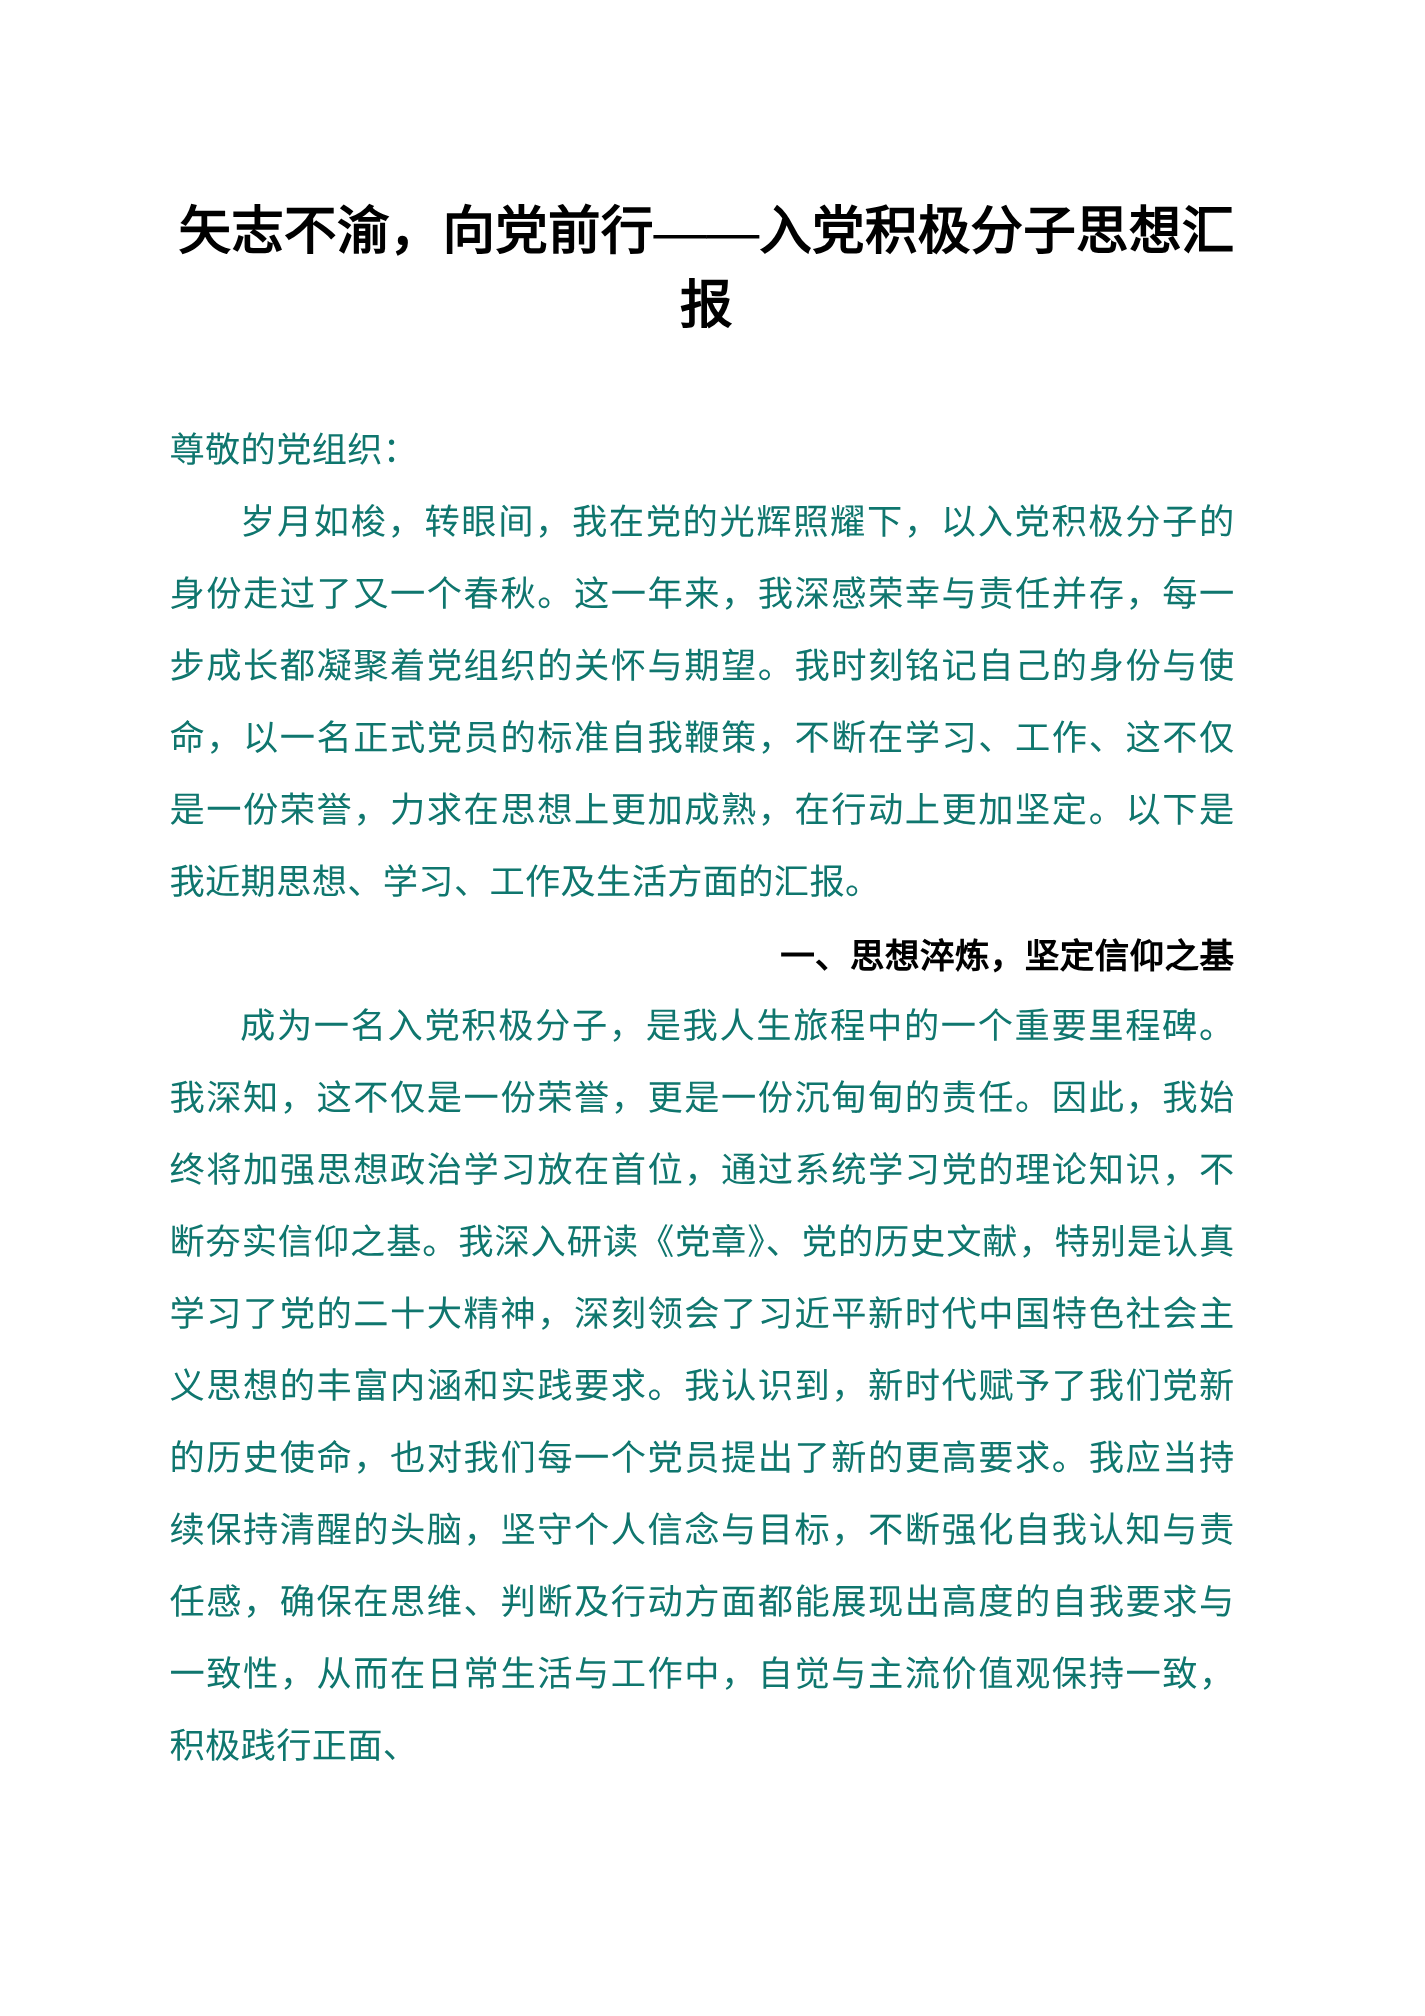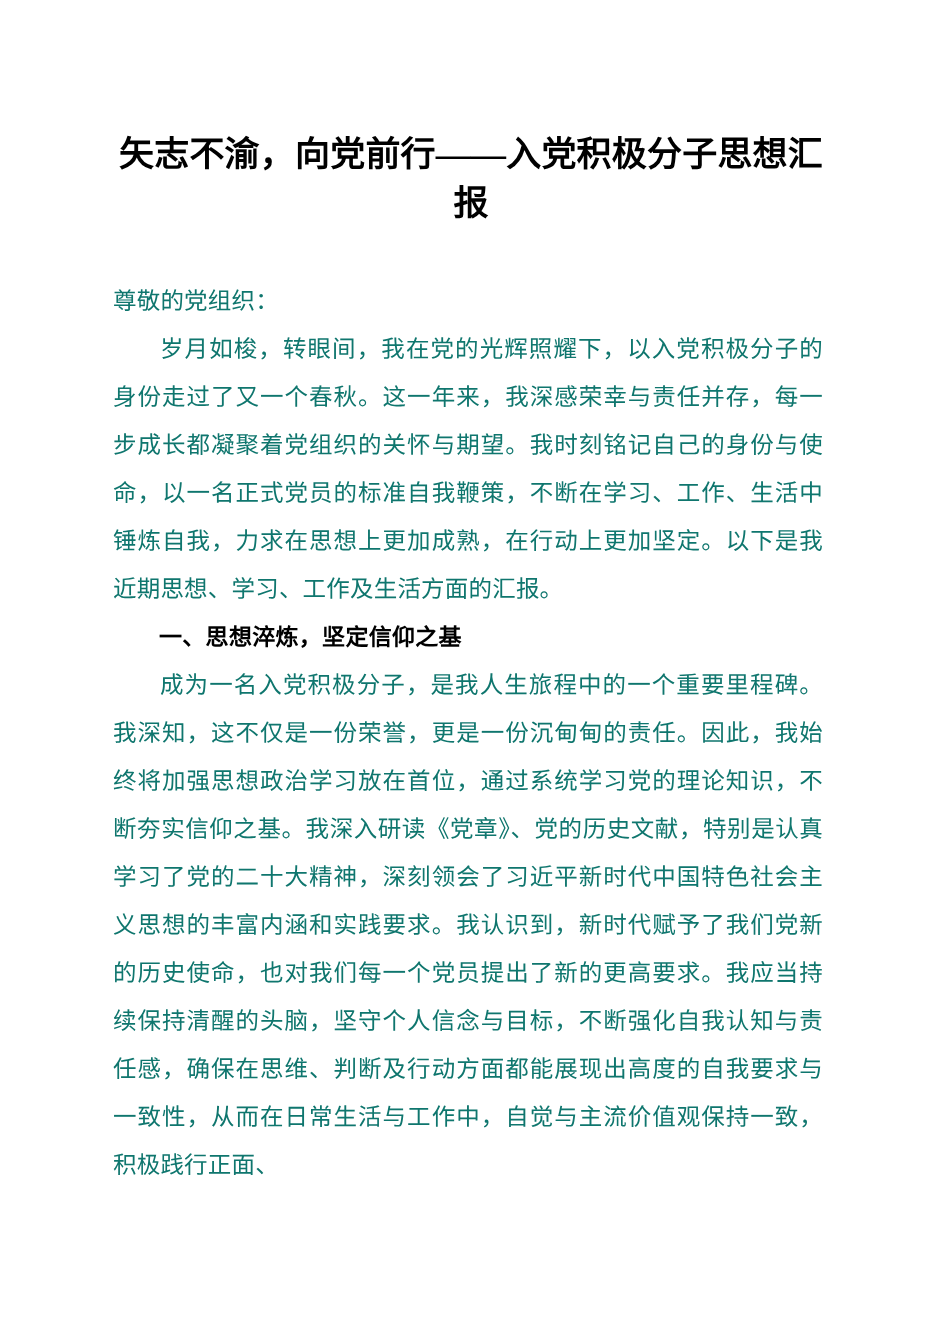--- a/index.html
+++ b/index.html
@@ -44,20 +44,21 @@
   .section-heading {
     margin: 0;
     padding: 0;
     font-family: "Liberation Sans", "DejaVu Sans", sans-serif;
     font-weight: bold;
     font-size: 23px;
     line-height: 48px;
     color: #000000;
     text-indent: 46px;
     letter-spacing: 0.3px;
+    text-align: right;
   }
 
   .para {
     margin: 0;
     padding: 0;
     font-family: "Liberation Serif", "DejaVu Serif", serif;
     font-size: 23.5px;
     line-height: 48px;
     color: #0f766e;
     text-align: justify;
@@ -87,21 +88,21 @@
 <div class="page">
 
   <div class="doc-body">
 
     <h1 class="doc-title">矢志不渝，向党前行——入党积极分子思想汇报</h1>
 
     <div class="flow">
 
       <p class="para salutation">尊敬的党组织：</p>
 
-      <p class="para indent">岁月如梭，转眼间，我在党的光辉照耀下，以入党积极分子的身份走过了又一个春秋。这一年来，我深感荣幸与责任并存，每一步成长都凝聚着党组织的关怀与期望。我时刻铭记自己的身份与使命，以一名正式党员的标准自我鞭策，不断在学习、工作、生活中锤炼自我，力求在思想上更加成熟，在行动上更加坚定。以下是我近期思想、学习、工作及生活方面的汇报。</p>
+      <p class="para indent">岁月如梭，转眼间，我在党的光辉照耀下，以入党积极分子的身份走过了又一个春秋。这一年来，我深感荣幸与责任并存，每一步成长都凝聚着党组织的关怀与期望。我时刻铭记自己的身份与使命，以一名正式党员的标准自我鞭策，不断在学习、工作、这不仅是一份荣誉，力求在思想上更加成熟，在行动上更加坚定。以下是我近期思想、学习、工作及生活方面的汇报。</p>
 
       <h2 class="section-heading">一、思想淬炼，坚定信仰之基</h2>
 
       <p class="para indent">成为一名入党积极分子，是我人生旅程中的一个重要里程碑。我深知，这不仅是一份荣誉，更是一份沉甸甸的责任。因此，我始终将加强思想政治学习放在首位，通过系统学习党的理论知识，不断夯实信仰之基。我深入研读《党章》、党的历史文献，特别是认真学习了党的二十大精神，深刻领会了习近平新时代中国特色社会主义思想的丰富内涵和实践要求。我认识到，新时代赋予了我们党新的历史使命，也对我们每一个党员提出了新的更高要求。我应当持续保持清醒的头脑，坚守个人信念与目标，不断强化自我认知与责任感，确保在思维、判断及行动方面都能展现出高度的自我要求与一致性，从而在日常生活与工作中，自觉与主流价值观保持一致，积极践行正面、</p>
 
     </div>
 
   </div>
 
 </div>

